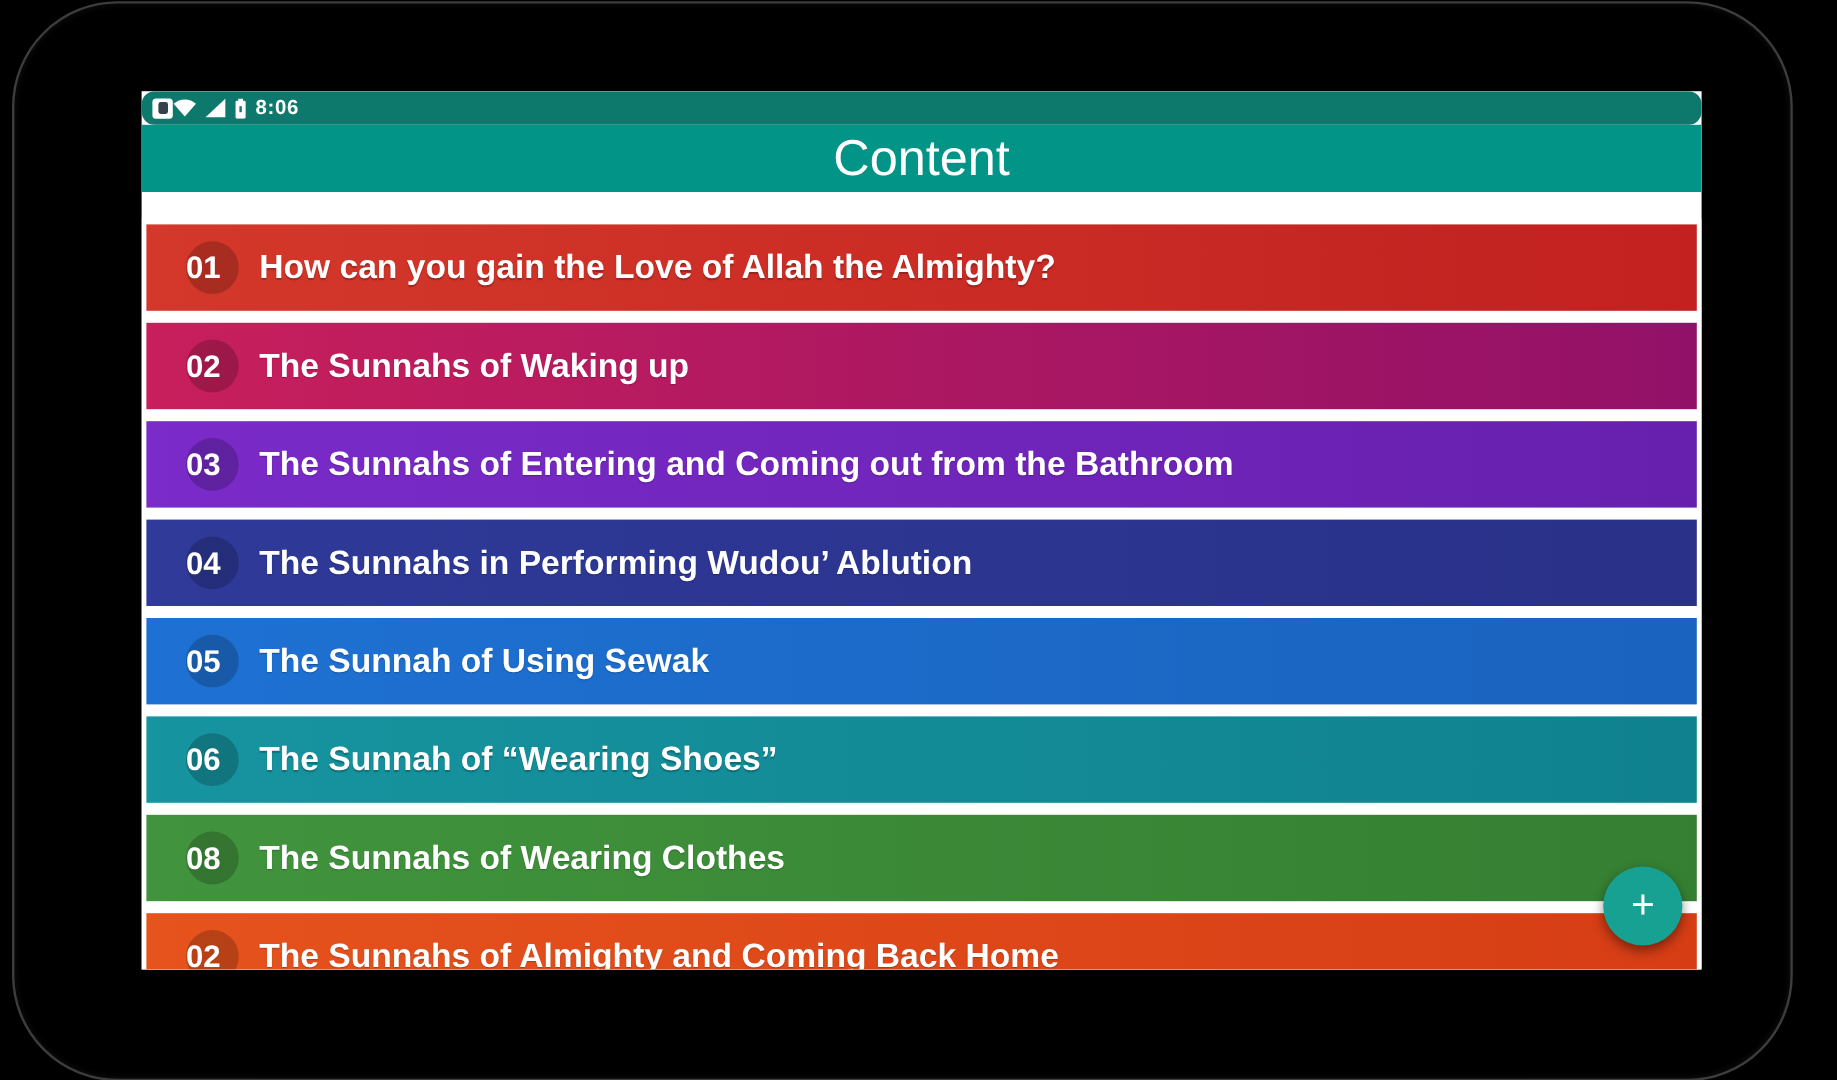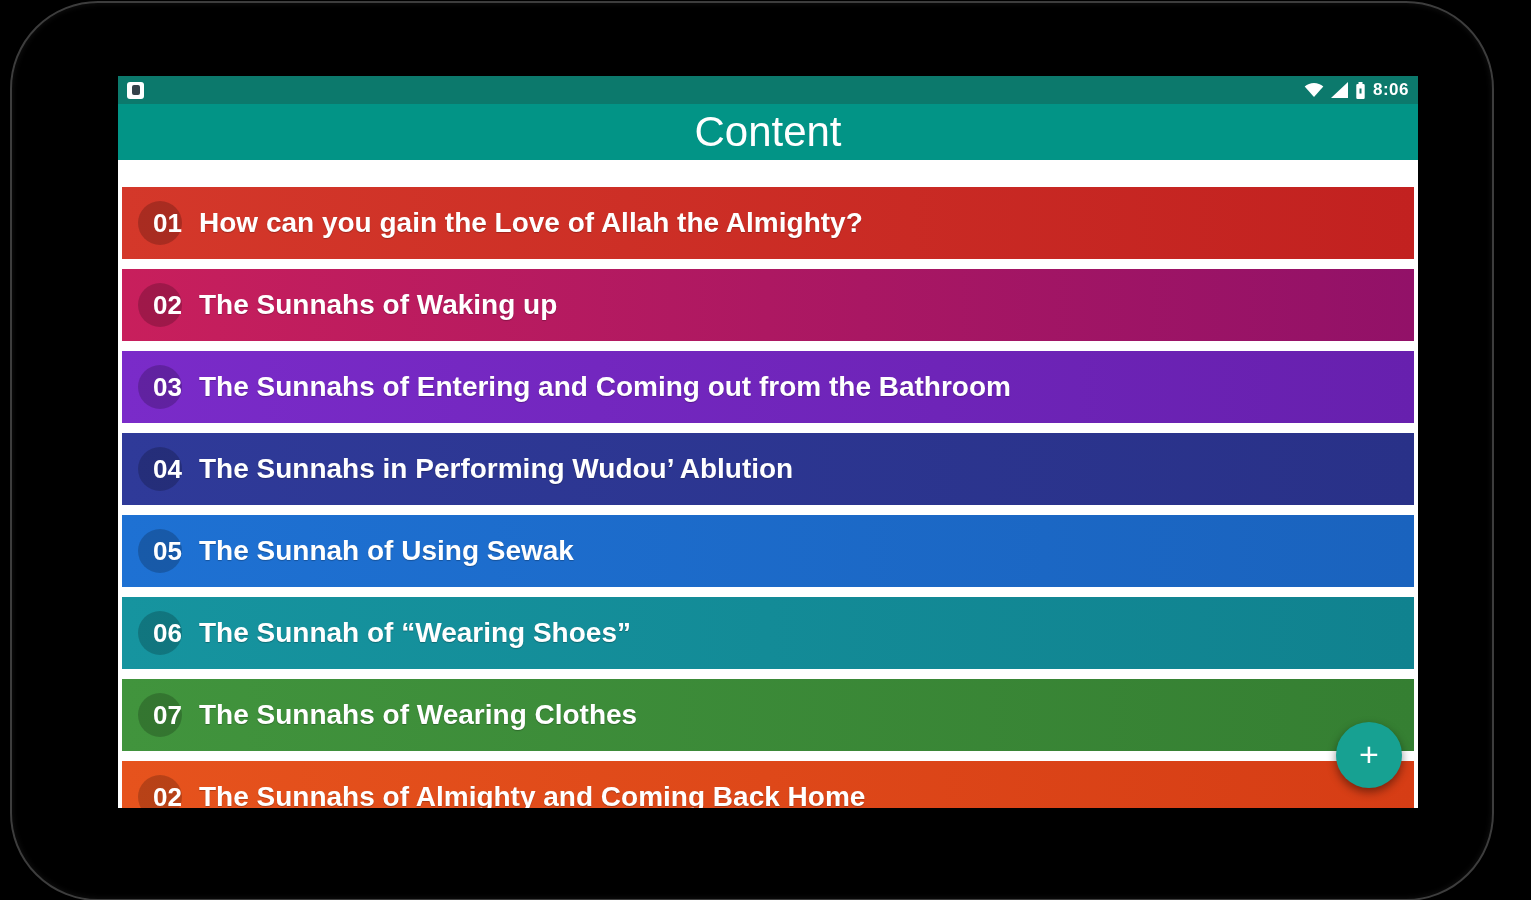--- a/index.html
+++ b/index.html
@@ -7,40 +7,40 @@
          font-family:"Liberation Sans", sans-serif;}
   
   .device{position:absolute;left:10px;top:1px;width:1480px;height:896px;
           background:#000;border-radius:88px;border:2px solid #3d3d3d;
           box-shadow:inset 0 0 6px rgba(255,255,255,0.08);}
   
   .screen{position:absolute;left:118px;top:76px;width:1300px;height:732px;
           background:#fff;overflow:hidden;}
   
   .status-bar{position:absolute;left:0;top:0;width:100%;height:28px;background:#0C796C;
-              display:flex;align-items:center;justify-content:space-between;
-              padding:0 9px;box-sizing:border-box;}
+              display:flex;align-items:center;
+              padding:0 9px;box-sizing:border-box;border-radius:11px;}
   .notif-badge{width:17px;height:17px;background:#fff;border-radius:3px;
                display:flex;align-items:center;justify-content:center;}
   .notif-glyph{width:8px;height:10px;background:#35424a;border-radius:2px;}
   .status-right{display:flex;align-items:center;gap:7px;}
   .status-right svg{display:block;}
   .status-time{color:#fff;font-size:17px;font-weight:bold;letter-spacing:0.5px;}
   
   .app-bar{position:absolute;left:0;top:28px;width:100%;height:56px;background:#029486;
            display:flex;align-items:center;justify-content:center;}
   .app-title{color:#fff;font-size:42px;font-weight:normal;margin:0;}
   
   .list{position:absolute;left:0;top:106px;width:100%;height:626px;background:#fff;
         padding:5px 4px;box-sizing:border-box;overflow:hidden;}
   .row{height:72px;margin-bottom:10px;display:flex;align-items:center;
        cursor:pointer;}
   .badge{width:44px;height:44px;border-radius:50%;background:rgba(0,0,0,0.2);
-         margin-left:16px;flex:0 0 auto;
-         display:flex;align-items:center;justify-content:flex-end;}
+         margin-left:33px;flex:0 0 auto;
+         display:flex;align-items:center;justify-content:flex-start;}
   .num{color:#fff;font-size:26px;font-weight:bold;}
   .title{color:#fff;font-size:28px;font-weight:bold;margin-left:17px;
          text-shadow:0 1px 1px rgba(0,0,0,0.25);white-space:nowrap;}
   
   .fab{position:absolute;right:16px;bottom:20px;width:66px;height:66px;border:none;
        border-radius:50%;color:#fff;display:flex;align-items:center;justify-content:center;
        box-shadow:0 4px 10px rgba(0,0,0,0.45);cursor:pointer;padding:0;}
   .fab span{font-size:34px;font-weight:normal;line-height:1;margin-top:-2px;}
 </style>
 </head>
@@ -118,21 +118,21 @@
 
   <div class="row" style="background: linear-gradient(to right, rgb(22, 148, 159), rgb(16, 130, 143));">
     <div class="badge">
       <span class="num">06</span>
     </div>
     <div class="title">The Sunnah of “Wearing Shoes”</div>
   </div>
 
   <div class="row" style="background: linear-gradient(to right, rgb(65, 148, 61), rgb(53, 127, 50));">
     <div class="badge">
-      <span class="num">07</span>
+      <span class="num">08</span>
     </div>
     <div class="title">The Sunnahs of Wearing Clothes</div>
   </div>
 
   <div class="row" style="background: linear-gradient(to right, rgb(230, 83, 29), rgb(214, 61, 21));">
     <div class="badge">
       <span class="num">02</span>
     </div>
     <div class="title">The Sunnahs of Almighty and Coming Back Home</div>
   </div>

